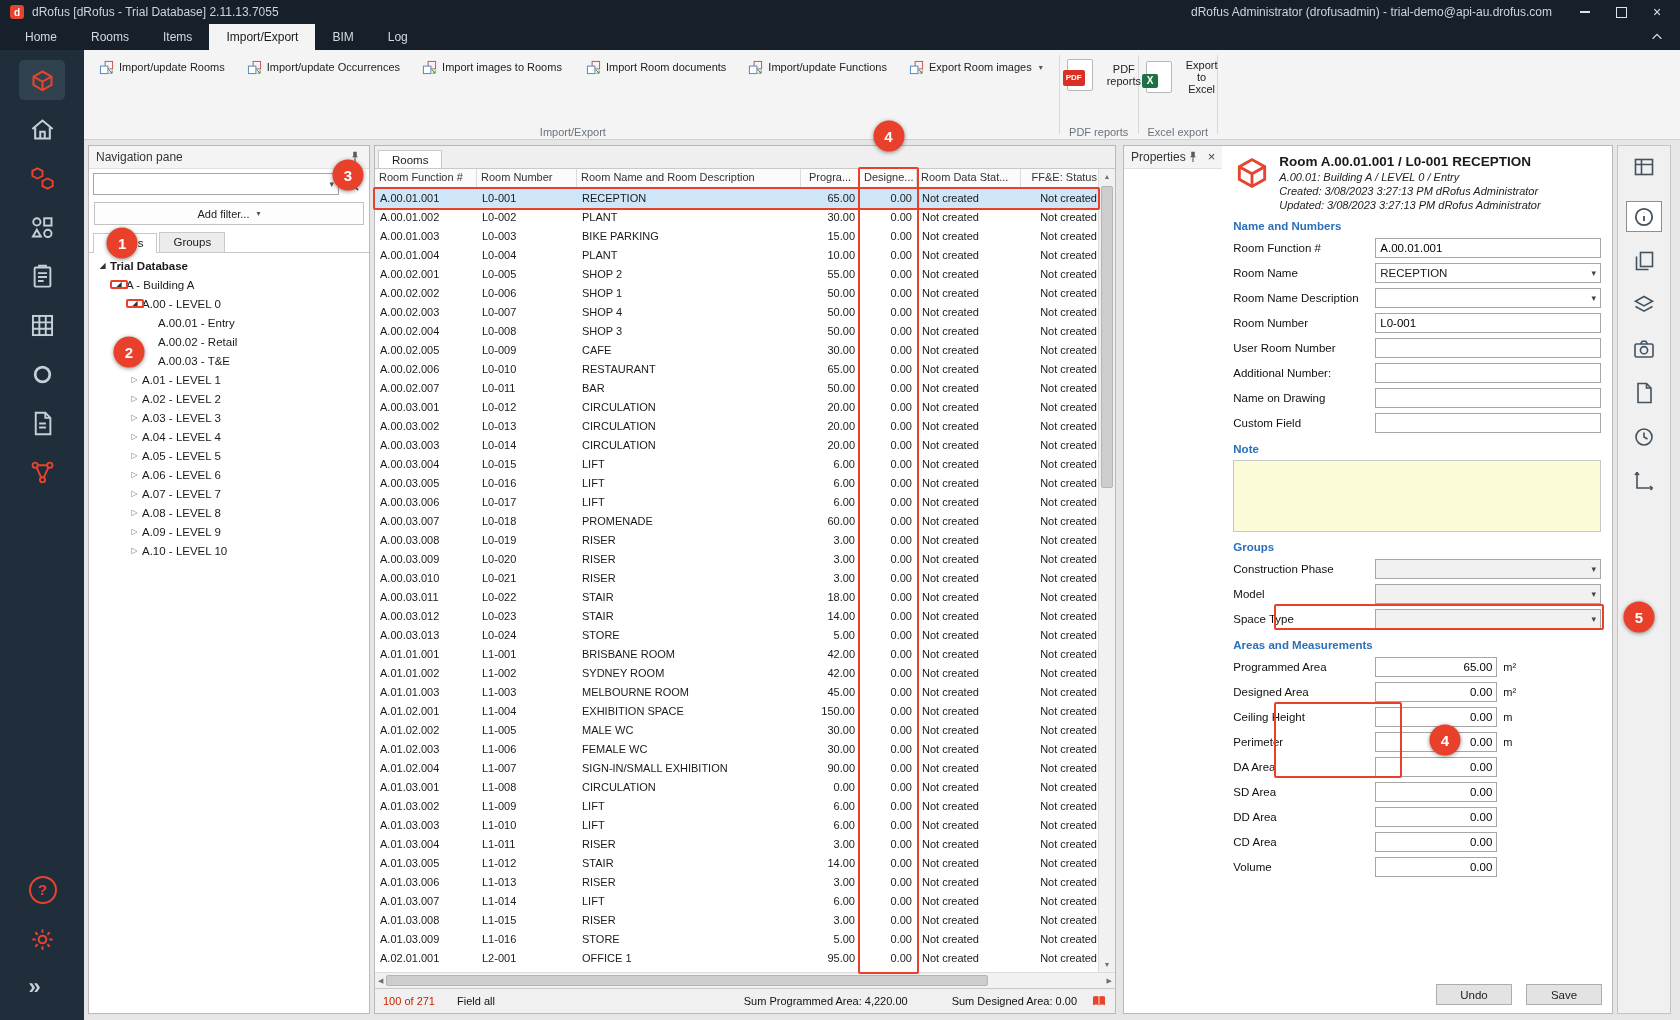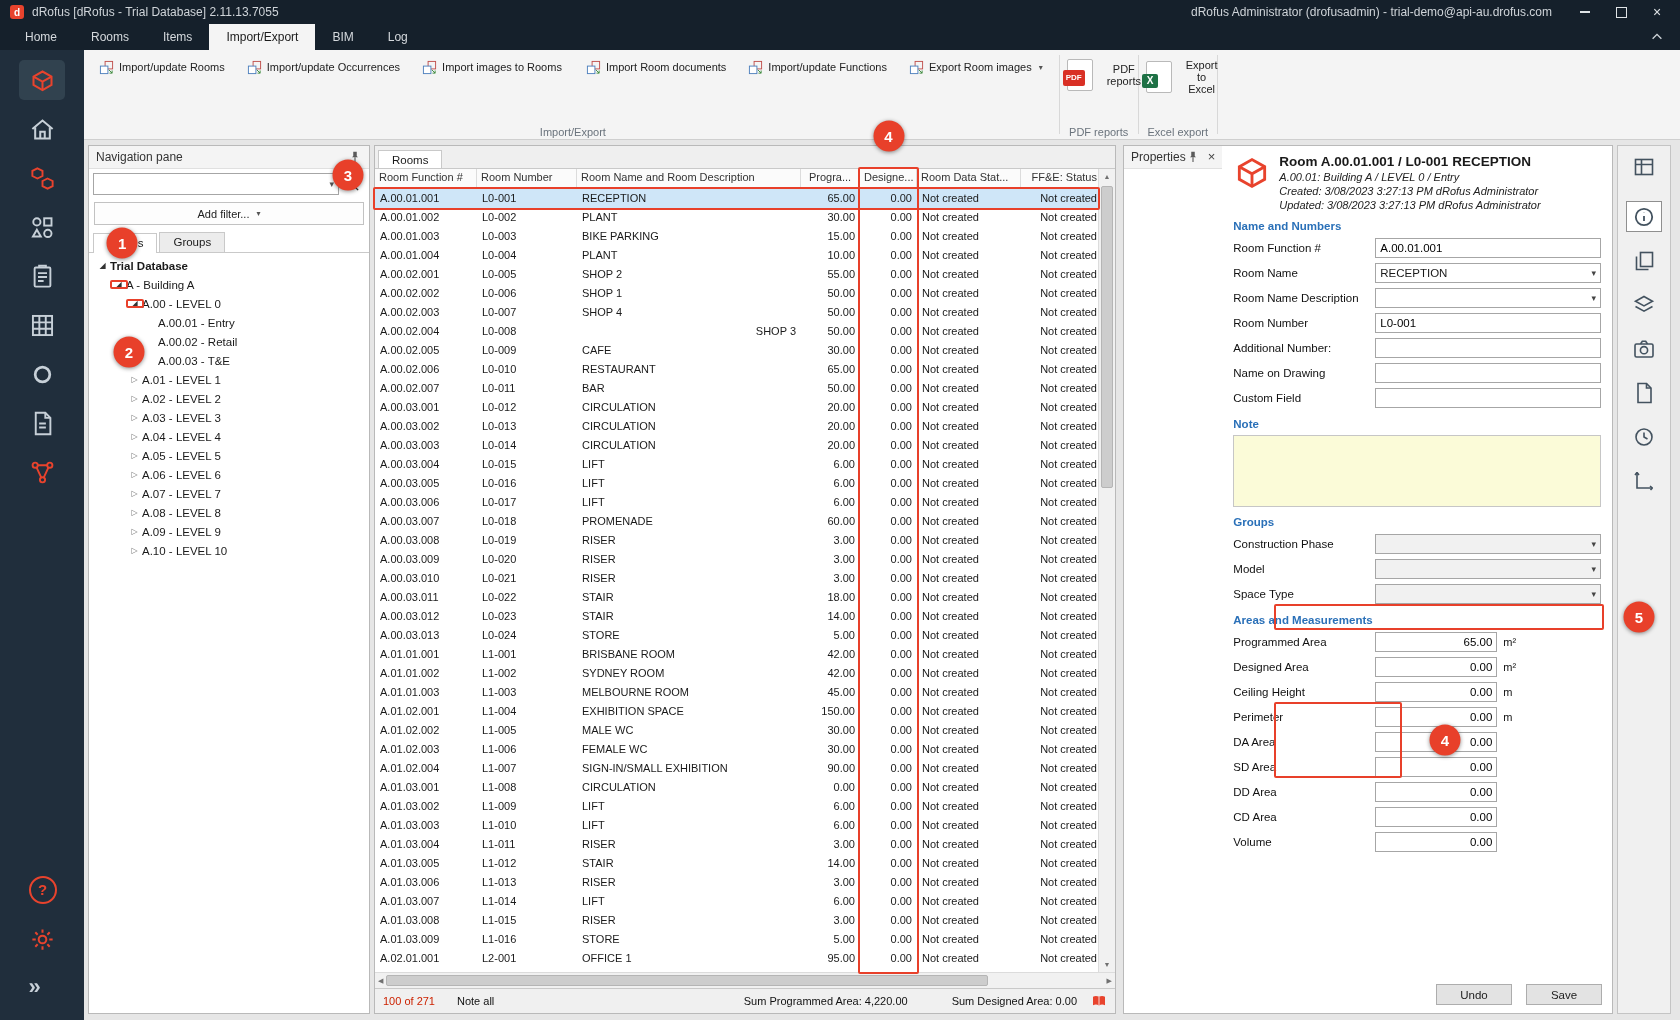--- a/index.html
+++ b/index.html
@@ -573,21 +573,21 @@
             <span class="tcell" style="width: 100px;">L0-007</span>
             <span class="tcell" style="width: 224px;">SHOP 4</span>
             <span class="tcell" style="width: 59px; text-align: right;">50.00</span>
             <span class="tcell col-designed" style="width: 57px; text-align: right;">0.00</span>
             <span class="tcell" style="width: 104px;">Not created</span>
             <span class="tcell" style="width: 81px; text-align: right;">Not created</span>
           </div>
           <div class="trow">
             <span class="tcell" style="width: 102px;">A.00.02.004</span>
             <span class="tcell" style="width: 100px;">L0-008</span>
-            <span class="tcell" style="width: 224px; text-align: right;">SHOP 3</span>
+            <span class="tcell" style="width: 224px;">SHOP 3</span>
             <span class="tcell" style="width: 59px; text-align: right;">50.00</span>
             <span class="tcell col-designed" style="width: 57px; text-align: right;">0.00</span>
             <span class="tcell" style="width: 104px;">Not created</span>
             <span class="tcell" style="width: 81px; text-align: right;">Not created</span>
           </div>
           <div class="trow">
             <span class="tcell" style="width: 102px;">A.00.02.005</span>
             <span class="tcell" style="width: 100px;">L0-009</span>
             <span class="tcell" style="width: 224px;">CAFE</span>
             <span class="tcell" style="width: 59px; text-align: right;">30.00</span>
@@ -900,21 +900,21 @@
       <span class="sarrow" style="margin-top:auto">▼</span>
     </div>
   </div>
   <div class="hscroll">
     <span class="sarrow">◀</span>
     <div class="hthumb"></div>
     <span class="sarrow" style="margin-left:auto">▶</span>
   </div>
   <div class="statusbar">
     <span class="cnt">100 of 271</span>
-    <span class="showall">Note all</span>
+    <span class="showall">Field all</span>
     <span class="sums">
       <span>Sum Programmed Area: 4,220.00</span>
       <span>Sum Designed Area: 0.00</span>
     </span>
     <span class="icon bookic">
         <svg viewBox="0 0 24 24">
           <path d="M3 5.5c3-1.6 6-1.6 9 .2 3-1.8 6-1.8 9-.2v13c-3-1.6-6-1.6-9 .2-3-1.8-6-1.8-9-.2z" fill="#e8432d"></path>
           <path d="M12 5.7v13" stroke="#fff" stroke-width="1.2"></path>
         </svg>
       </span>
@@ -965,20 +965,24 @@
         <div class="prow">
           <span class="plabel">Room Name Description</span>
           <div class="psel white">
             <span></span>
             <span class="pselarrow">▾</span>
           </div>
         </div>
         <div class="prow">
           <span class="plabel">Room Number</span>
           <input class="pinput" value="L0-001" style="">
+        </div>
+        <div class="prow">
+          <span class="plabel">User Room Number</span>
+          <input class="pinput" style="">
         </div>
         <div class="prow">
           <span class="plabel">Additional Number:</span>
           <input class="pinput" style="">
         </div>
         <div class="prow">
           <span class="plabel">Name on Drawing</span>
           <input class="pinput" style="">
         </div>
         <div class="prow">

